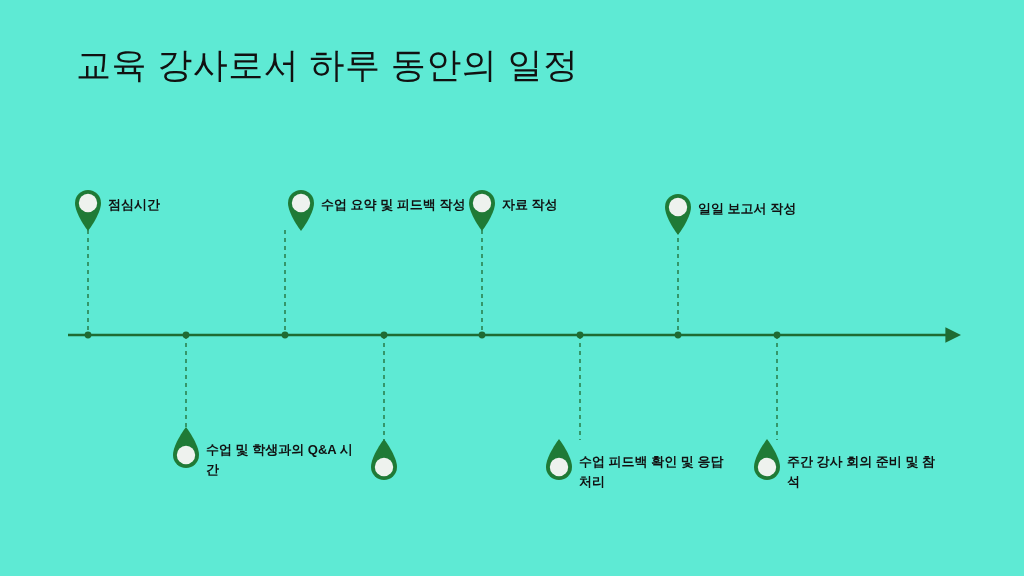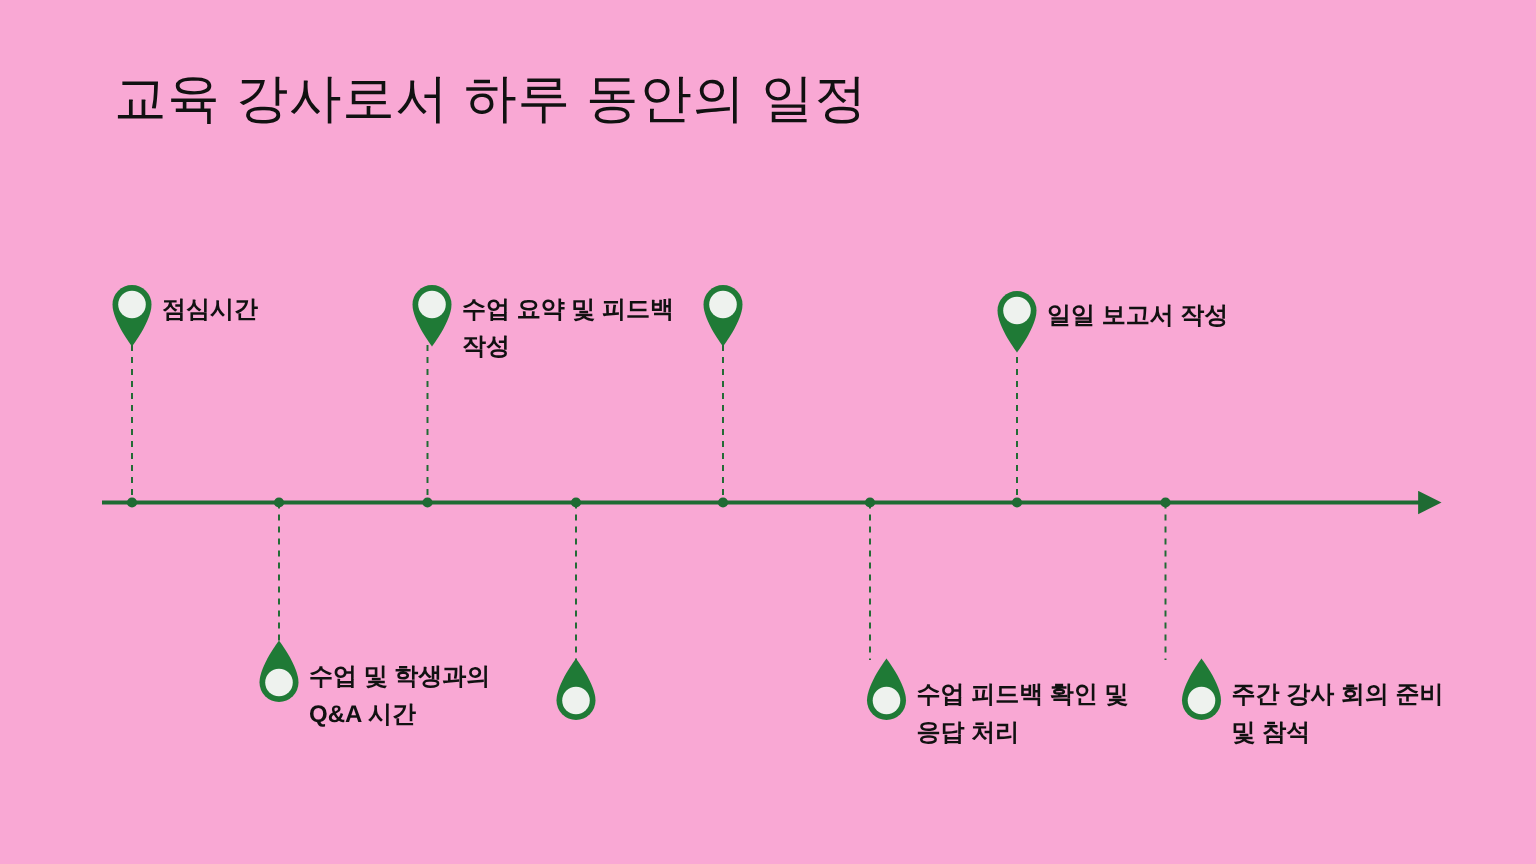--- a/index.html
+++ b/index.html
@@ -7,21 +7,21 @@
     width: 1024px;
     height: 576px;
     background: #ffffff;
     font-family: "Liberation Sans", "DejaVu Sans", sans-serif;
     overflow: hidden;
   }
   #slide {
     position: relative;
     width: 1024px;
     height: 576px;
-    background: #f9a8d4;
+    background: #5eead4;
   }
   #title {
     position: absolute;
     left: 76px;
     top: 42px;
     font-size: 35px;
     font-weight: 400;
     color: #111111;
     letter-spacing: 0.5px;
     white-space: nowrap;
@@ -36,21 +36,21 @@
   .milestone {
     position: absolute;
   }
   .pin {
     position: absolute;
     width: 32px;
     height: 44px;
   }
   .m-label {
     position: absolute;
-    font-size: 16px;
+    font-size: 13px;
     font-weight: bold;
     color: #111111;
     line-height: 1.55;
     width: 152px;
     text-align: left;
   }
   
   .top .pin   { top: 0; left: 0; }
   .top .m-label { left: 36px; top: 7px; }
   
@@ -101,54 +101,55 @@
         </svg>
         <div class="m-label">점심시간</div>
       </div>
       <div class="milestone bot" style="left: 170px; top: 426px; width: 192px; height: 44px;">
         <svg class="pin" width="32" height="44" viewBox="0 0 32 44">
           <path d="M16,1 C16,1 3,18 3,29 A13,13 0 1 0 29,29 C29,18 16,1 16,1 Z" fill="#1f7a36"></path>
           <circle cx="16" cy="29" r="9.2" fill="#eef2ee"></circle>
         </svg>
         <div class="m-label">수업 및 학생과의 Q&amp;A 시간</div>
       </div>
-      <div class="milestone top" style="left: 272px; top: 188px; width: 192px; height: 44px; text-decoration: underline;">
+      <div class="milestone top" style="left: 285px; top: 188px; width: 192px; height: 44px; text-decoration: underline;">
         <svg class="pin" width="32" height="44" viewBox="0 0 32 44">
           <path d="M16,43 C16,43 3,26 3,15 A13,13 0 1 1 29,15 C29,26 16,43 16,43 Z" fill="#1f7a36"></path>
           <circle cx="16" cy="15" r="9.2" fill="#eef2ee"></circle>
         </svg>
         <div class="m-label">수업 요약 및 피드백 작성</div>
       </div>
       <div class="milestone bot" style="left: 368px; top: 438px; width: 192px; height: 44px;">
         <svg class="pin" width="32" height="44" viewBox="0 0 32 44">
           <path d="M16,1 C16,1 3,18 3,29 A13,13 0 1 0 29,29 C29,18 16,1 16,1 Z" fill="#1f7a36"></path>
           <circle cx="16" cy="29" r="9.2" fill="#eef2ee"></circle>
         </svg>
       </div>
       <div class="milestone top" style="left: 466px; top: 188px; width: 192px; height: 44px;">
         <svg class="pin" width="32" height="44" viewBox="0 0 32 44">
           <path d="M16,43 C16,43 3,26 3,15 A13,13 0 1 1 29,15 C29,26 16,43 16,43 Z" fill="#1f7a36"></path>
           <circle cx="16" cy="15" r="9.2" fill="#eef2ee"></circle>
         </svg>
+        <div class="m-label">자료 작성</div>
       </div>
-      <div class="milestone bot" style="left: 575px; top: 438px; width: 192px; height: 44px;">
+      <div class="milestone bot" style="left: 543px; top: 438px; width: 192px; height: 44px;">
         <svg class="pin" width="32" height="44" viewBox="0 0 32 44">
           <path d="M16,1 C16,1 3,18 3,29 A13,13 0 1 0 29,29 C29,18 16,1 16,1 Z" fill="#1f7a36"></path>
           <circle cx="16" cy="29" r="9.2" fill="#eef2ee"></circle>
         </svg>
         <div class="m-label">수업 피드백 확인 및 응답 처리</div>
       </div>
       <div class="milestone top" style="left: 662px; top: 192px; width: 192px; height: 44px;">
         <svg class="pin" width="32" height="44" viewBox="0 0 32 44">
           <path d="M16,43 C16,43 3,26 3,15 A13,13 0 1 1 29,15 C29,26 16,43 16,43 Z" fill="#1f7a36"></path>
           <circle cx="16" cy="15" r="9.2" fill="#eef2ee"></circle>
         </svg>
         <div class="m-label">일일 보고서 작성</div>
       </div>
-      <div class="milestone bot" style="left: 785px; top: 438px; width: 192px; height: 44px;">
+      <div class="milestone bot" style="left: 751px; top: 438px; width: 192px; height: 44px;">
         <svg class="pin" width="32" height="44" viewBox="0 0 32 44">
           <path d="M16,1 C16,1 3,18 3,29 A13,13 0 1 0 29,29 C29,18 16,1 16,1 Z" fill="#1f7a36"></path>
           <circle cx="16" cy="29" r="9.2" fill="#eef2ee"></circle>
         </svg>
         <div class="m-label">주간 강사 회의 준비 및 참석</div>
       </div>
     </div>
 
 </div>
 

